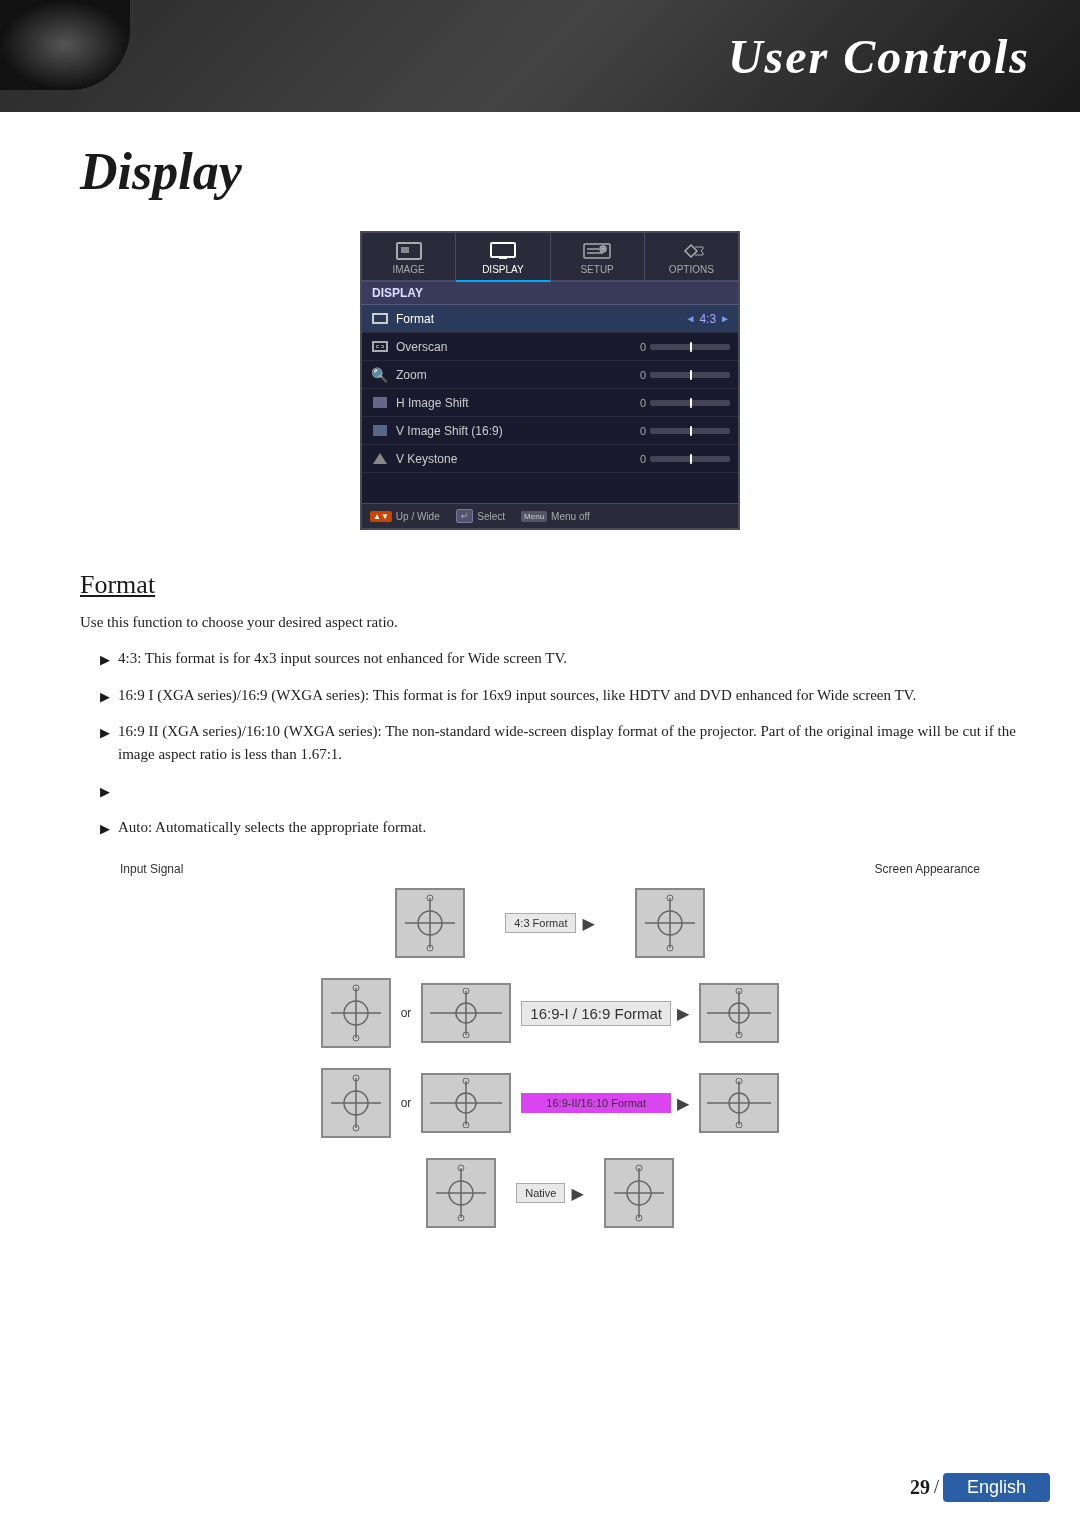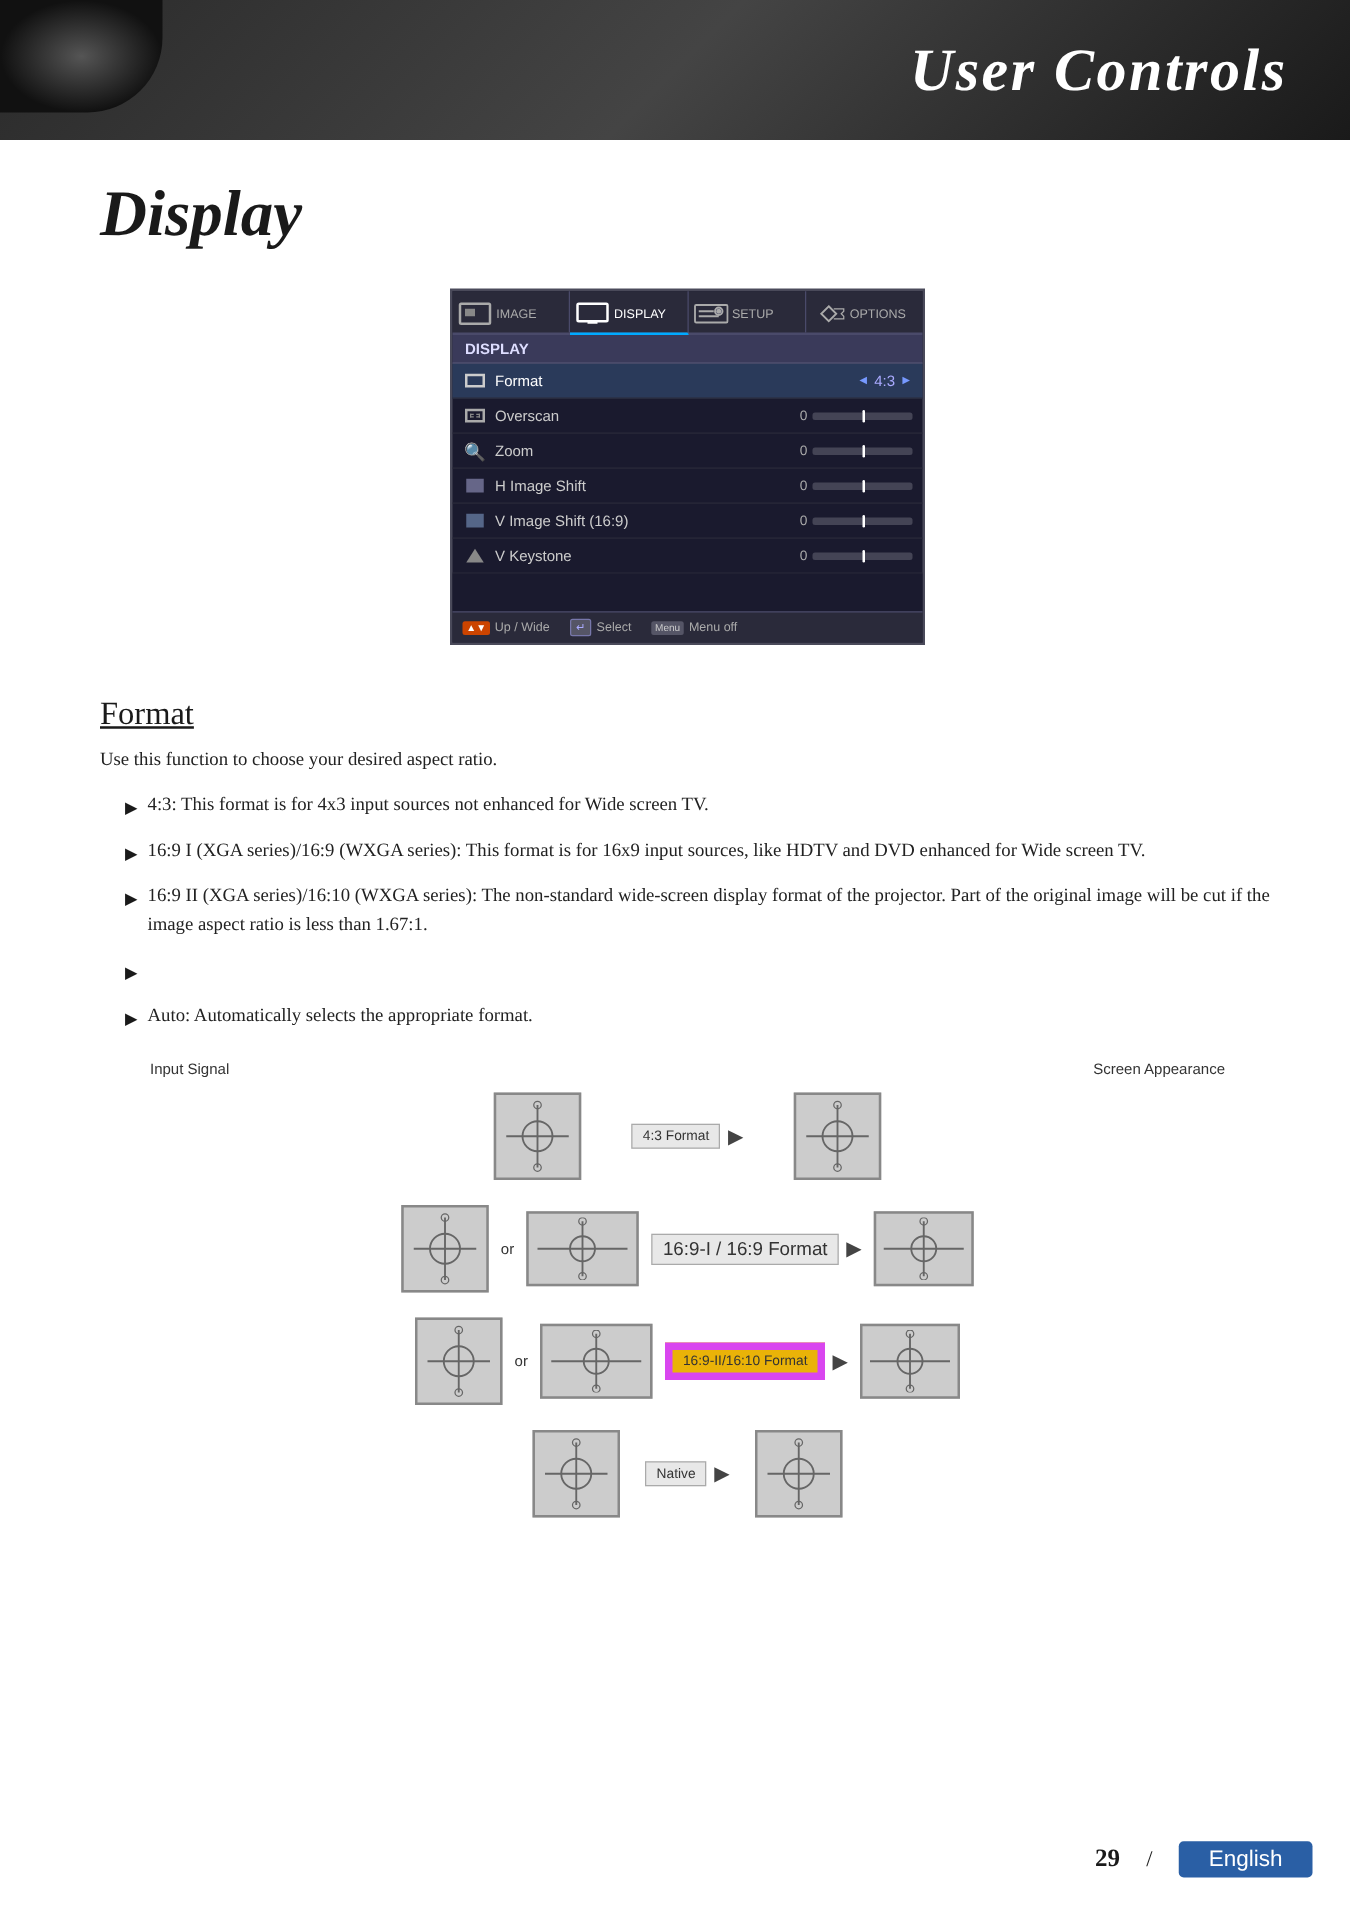--- a/index.html
+++ b/index.html
@@ -76,21 +76,21 @@
       border-bottom: 2px solid #4a4a6a;
     }
     .osd-tab {
       flex: 1;
       text-align: center;
       padding: 8px 4px 5px;
       font-size: 10px;
       color: #aaaaaa;
       border-right: 1px solid #4a4a6a;
       display: flex;
-      flex-direction: row;
+      flex-direction: column;
       align-items: center;
       gap: 3px;
     }
     .osd-tab:last-child { border-right: none; }
     .osd-tab.active {
       color: #ffffff;
       border-bottom: 2px solid #00aaff;
       margin-bottom: -2px;
     }
     .tab-icon {
@@ -553,21 +553,21 @@
       <div style="width: 90px; height: 60px; border: 2px solid #888; background: #cccccc; display: flex; align-items: center; justify-content: center;">
         <svg width="78" height="50" viewBox="0 0 78 50">
           <line x1="39" y1="3" x2="39" y2="47" stroke="#666" stroke-width="1.5"></line>
           <line x1="3" y1="25" x2="75" y2="25" stroke="#666" stroke-width="1.5"></line>
           <circle cx="39" cy="25" r="10" stroke="#666" stroke-width="1.5" fill="none"></circle>
           <circle cx="39" cy="47" r="3" stroke="#666" stroke-width="1" fill="none"></circle>
           <circle cx="39" cy="3" r="3" stroke="#666" stroke-width="1" fill="none"></circle>
         </svg>
       </div>
       <div style="display: flex; align-items: center; gap: 6px;">
-        <div style="background: #eab308; border: 6px solid #d946ef; padding: 3px 8px; font-size: 11px; color: #333; font-family: Arial, sans-serif; white-space: nowrap;">16:9-II/16:10 Format</div>
+        <div style="background: #d946ef; border: 1px solid #d946ef; padding: 3px 24px; font-size: 11px; color: #333; font-family: Arial, sans-serif; white-space: nowrap;">16:9-II/16:10 Format</div>
         <span style="font-size: 16px; color: #444;">▶</span>
       </div>
       <div style="width: 80px; height: 60px; border: 2px solid #888; background: #cccccc; display: flex; align-items: center; justify-content: center;">
         <svg width="70" height="50" viewBox="0 0 70 50">
           <line x1="35" y1="3" x2="35" y2="47" stroke="#666" stroke-width="1.5"></line>
           <line x1="3" y1="25" x2="67" y2="25" stroke="#666" stroke-width="1.5"></line>
           <circle cx="35" cy="25" r="10" stroke="#666" stroke-width="1.5" fill="none"></circle>
           <circle cx="35" cy="47" r="3" stroke="#666" stroke-width="1" fill="none"></circle>
           <circle cx="35" cy="3" r="3" stroke="#666" stroke-width="1" fill="none"></circle>
         </svg>
@@ -596,17 +596,17 @@
           <circle cx="30" cy="55" r="3" stroke="#666" stroke-width="1" fill="none"></circle>
           <circle cx="30" cy="5" r="3" stroke="#666" stroke-width="1" fill="none"></circle>
         </svg>
       </div>
     </div>
 
   </div>
 
 </div>
 
-<div style="position: absolute; bottom: 30px; right: 30px; display: flex; align-items: center; gap: 17px; justify-content: flex-end;">
+<div style="position: absolute; bottom: 30px; right: 30px; display: flex; align-items: center; gap: 0; justify-content: flex-end;">
   <span style="font-size: 20px; font-weight: bold; color: #1a1a1a;">29</span>
   <span style="font-size: 18px; color: #1a1a1a; margin: 0 4px;">/</span>
   <span style="background: #2a5fa5; color: #ffffff; font-size: 18px; padding: 4px 24px; border-radius: 4px; font-family: Arial, sans-serif;">English</span>
 </div>
 
 </body></html>

